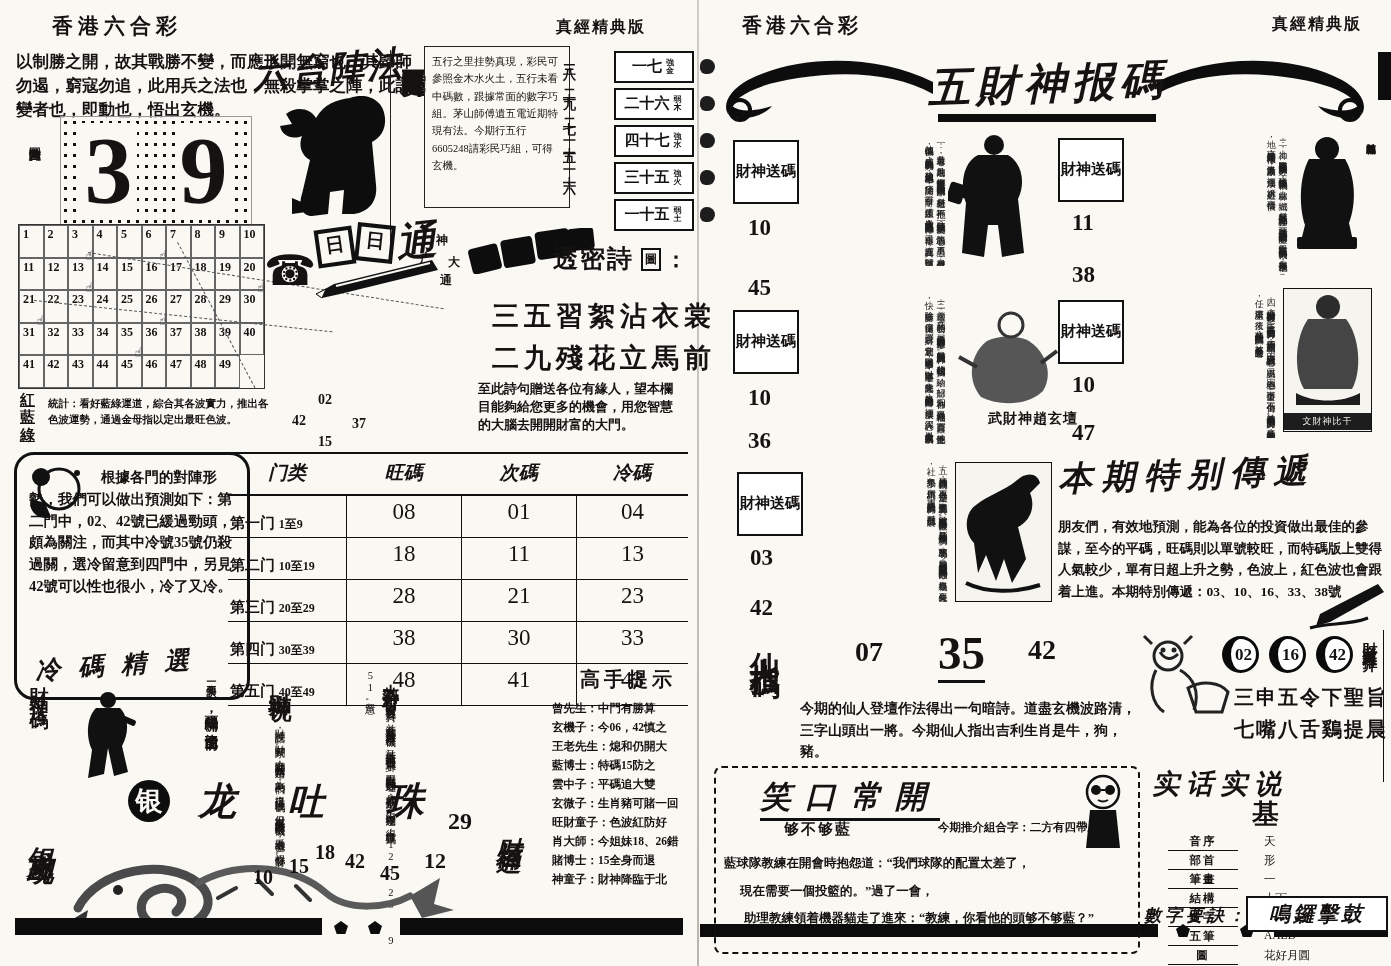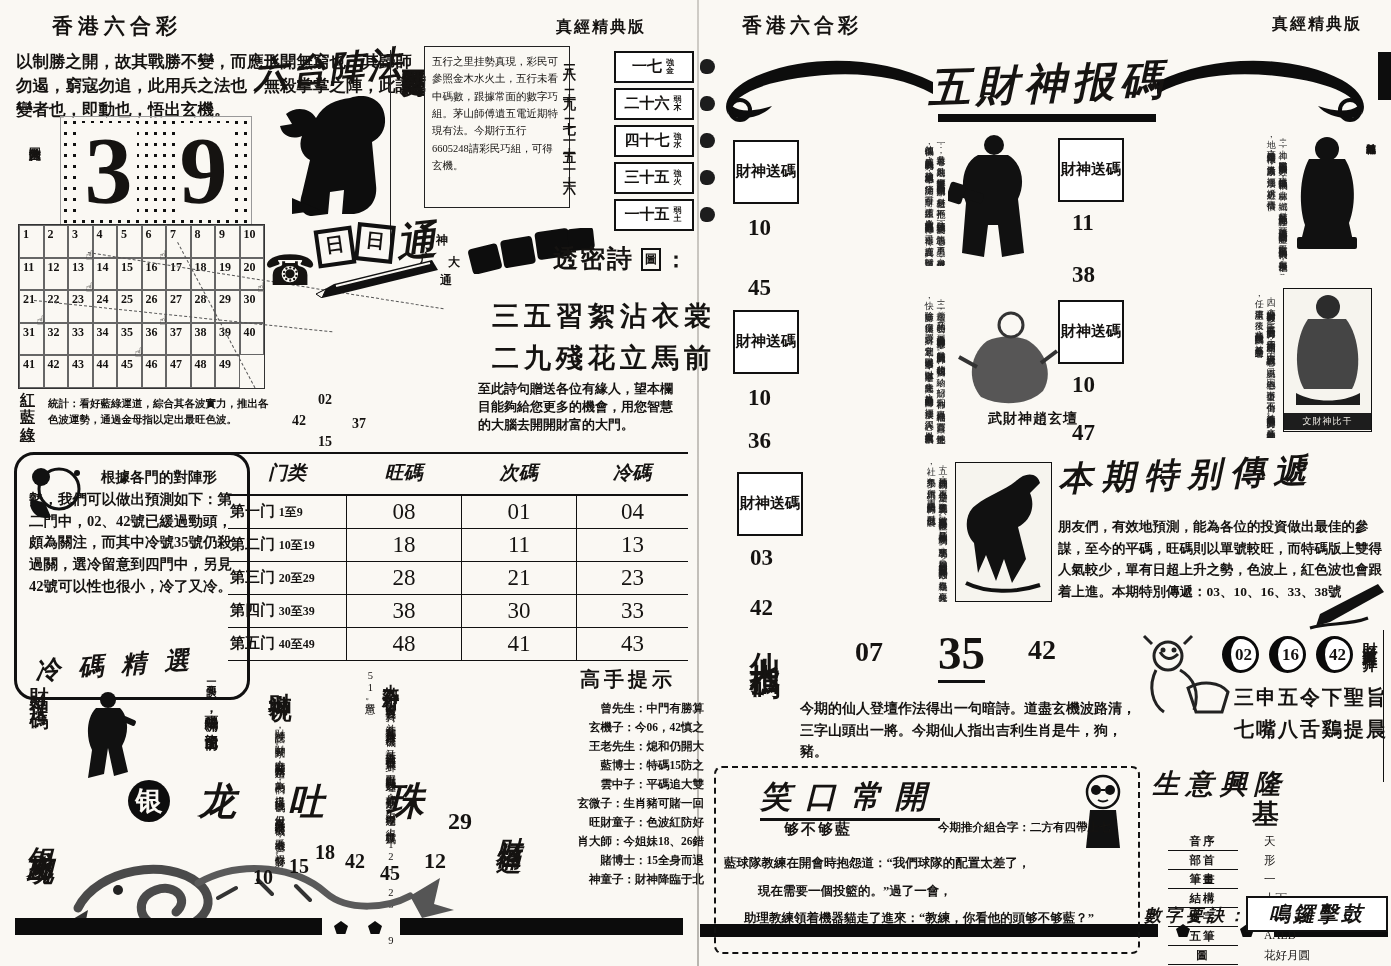--- a/index.html
+++ b/index.html
@@ -20,24 +20,24 @@
   .big39{background-image:radial-gradient(#111 1.3px, transparent 1.4px);background-size:9px 11px;border:1px solid #999;display:flex;align-items:center;justify-content:space-around;}
   .big39 span{font-size:96px;font-weight:bold;background:#faf8f3;line-height:1;padding:0 4px;}
   #num-grid{display:grid;grid-template-columns:repeat(10,24.5px);border:1px solid #333;background:#faf8f3;}
   .gcell{position:relative;border:1px solid #666;height:32.6px;font-size:12px;font-weight:bold;padding:1px 0 0 3px;box-sizing:border-box;}
   .thumb{position:absolute;right:-2px;bottom:-6px;font-size:13px;font-family:"DejaVu Sans",sans-serif;}
   .dash{position:absolute;border-top:1.5px dashed #555;transform-origin:left top;}
   .coldbox{border:3px solid #111;border-radius:20px;padding:10px 12px;font-size:14.5px;line-height:1.5;font-weight:bold;}
   .stamp{font-size:25px;letter-spacing:18px;font-weight:bold;font-style:italic;transform:rotate(-4deg);white-space:nowrap;}
   #gate-table{display:grid;grid-template-columns:118px 115px 115px 112px;border-top:2px solid #111;}
   .gt-h{font-size:19px;font-weight:bold;font-style:italic;text-align:center;padding:6px 0 8px;border-bottom:2px solid #111;}
-  .gt-g{font-size:15px;font-weight:bold;border-bottom:1.5px solid #111;padding:6px 0 4px 2px;white-space:nowrap;}
+  .gt-g{font-size:15px;font-weight:bold;border-bottom:1.5px solid #111;padding:18px 0 4px 2px;white-space:nowrap;}
   .gt-g small{font-size:12px;}
   .gt-v{font-size:23px;text-align:center;border-bottom:1.5px solid #111;border-left:1.5px solid #111;padding:3px 0;}
-  .tips p{margin:0 0 4px;font-size:11.5px;font-weight:bold;white-space:nowrap;text-align:right;}
+  .tips p{margin:0 0 4px;font-size:11.5px;font-weight:bold;white-space:nowrap;}
   .vblock{writing-mode:vertical-rl;text-orientation:upright;font-size:10.5px;line-height:1.5;letter-spacing:1px;}
   .story{writing-mode:vertical-rl;text-orientation:upright;font-size:9px;line-height:1.3;letter-spacing:.5px;color:#1f1f1f;overflow:hidden;}
   .songma{writing-mode:vertical-rl;text-orientation:upright;font-size:19px;font-weight:bold;letter-spacing:8px;}
   .dragonnum{font-size:20px;font-weight:bold;}
   .bar{background:#0c0c0c;}
   .pent{width:14px;height:13px;background:#0c0c0c;clip-path:polygon(50% 0,100% 38%,81% 100%,19% 100%,0 38%);}
   
   .smbox{border:2px solid #111;width:62px;height:60px;display:flex;flex-wrap:wrap;align-items:center;justify-content:center;font-size:15px;font-weight:bold;line-height:1.3;text-align:center;background:#fff;}
   .bignum{font-size:23px;font-weight:bold;}
   .capv{writing-mode:vertical-rl;text-orientation:upright;font-size:9.5px;font-weight:bold;}
@@ -436,26 +436,26 @@
       <circle cx="18" cy="16" r="5" fill="#111"></circle>
         <circle cx="32" cy="16" r="5" fill="#111"></circle>
       <line x1="23" y1="16" x2="27" y2="16" stroke="#111" stroke-width="2"></line>
       <path d="M20 26 Q25 29 30 26" stroke="#111" stroke-width="2" fill="none"></path>
       <path d="M12 36 L38 36 L42 74 L8 74 Z" fill="#111"></path>
     </svg>
     <div class="abs b" style="left:222px;top:52px;font-size:11.5px;white-space:nowrap;text-align:right;">今期推介組合字：二方有四帶上七</div>
     <div class="abs b" style="left:68px;top:52px;font-size:15px;letter-spacing:2px;">够不够藍</div>
     <div class="abs b" style="left:8px;top:82px;width:404px;font-size:12.5px;line-height:2.2;">
       <div>藍球隊教練在開會時抱怨道：“我們球隊的配置太差了，</div>
-      <div style="margin-left:34px;">現在需要一個投籃的。”過了一會，</div>
+      <div style="margin-left:16px;">現在需要一個投籃的。”過了一會，</div>
       <div style="margin-left:20px;">助理教練領着機器貓走了進來：“教練，你看他的頭够不够藍？”</div>
     </div>
   </div>
 
-  <div class="abs brush" style="left:1152px;top:766px;font-size:27px;letter-spacing:7px;white-space:nowrap;">生意興隆</div>
+  <div class="abs brush" style="left:1152px;top:766px;font-size:27px;letter-spacing:7px;white-space:nowrap;">实话实说</div>
   <div class="abs b" style="left:1252px;top:796px;font-size:27px;">基</div>
   <div class="abs" id="info-table" style="left:1168px;top:832px;">
       <div class="it-l">音序</div>
       <div class="it-v">天</div>
       <div class="it-l">部首</div>
       <div class="it-v">形</div>
       <div class="it-l">筆畫</div>
       <div class="it-v">一</div>
       <div class="it-l">結構</div>
       <div class="it-v">上下</div>

